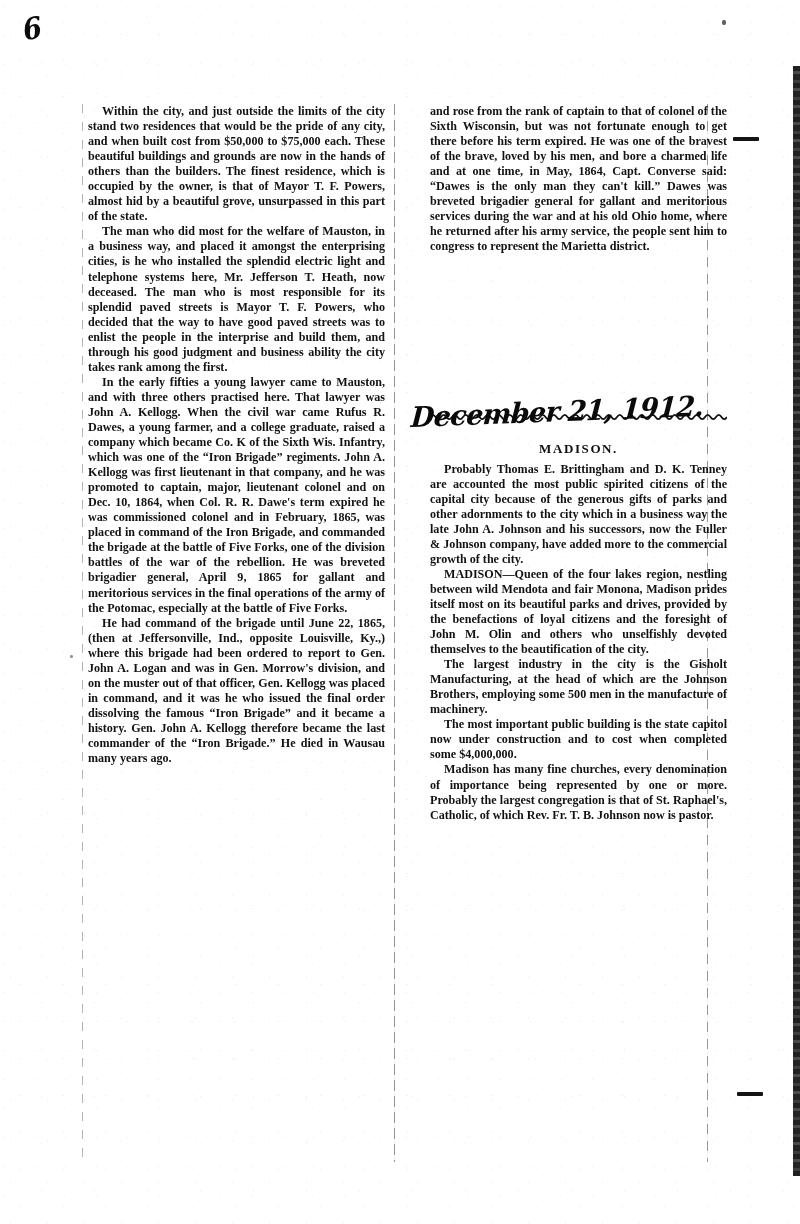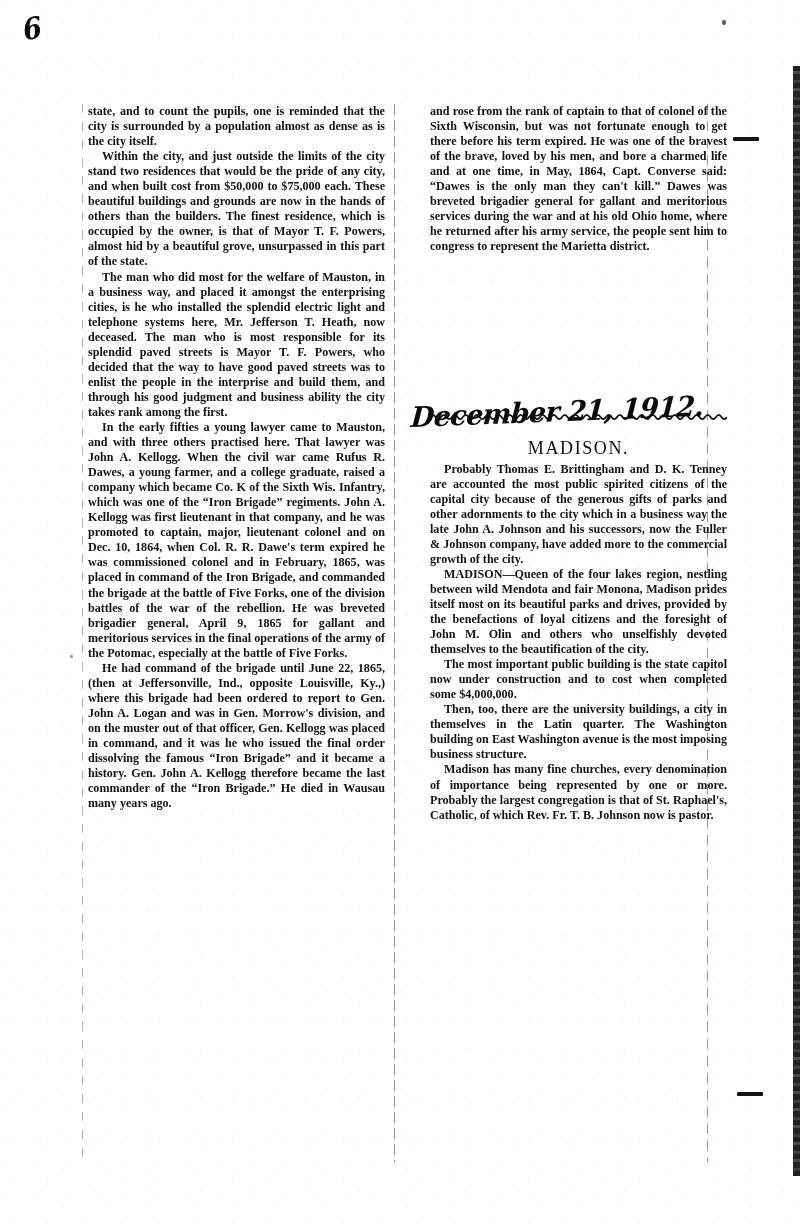--- a/index.html
+++ b/index.html
@@ -155,22 +155,22 @@
   #wavy-rule {
     height: 9px;
     margin: 6px 0 4px 0;
     overflow: hidden;
   }
   #wavy-rule svg { display: block; }
 
   
   #madison-heading {
     text-align: center;
-    font-size: 18px;
-    font-weight: 400;
+    font-size: 13px;
+    font-weight: 700;
     letter-spacing: 1.6px;
     color: #0f0f0f;
     margin: 20px 0 5px 0;
   }
 
   
   #date-gap { height: 152px; }
 
   
   #grain {
@@ -201,21 +201,20 @@
   <div class="edge-dash" id="edge-dash-bottom"></div>
 
   <div id="left-clip-edge"></div>
 
   <div id="columns">
 
     <div id="col-rule"></div>
     <div id="right-rule"></div>
 
     <div class="col" id="col-left">
-      <p class="para cont">state, and to count the pupils, one is reminded that the city is surrounded by a population almost as dense as is the city itself.</p>
       <p class="para">Within the city, and just outside the limits of the city stand two residences that would be the pride of any city, and when built cost from $50,000 to $75,000 each. These beautiful buildings and grounds are now in the hands of others than the builders. The finest residence, which is occupied by the owner, is that of Mayor T. F. Powers, almost hid by a beautiful grove, unsurpassed in this part of the state.</p>
       <p class="para">The man who did most for the welfare of Mauston, in a business way, and placed it amongst the enterprising cities, is he who installed the splendid electric light and telephone systems here, Mr. Jefferson T. Heath, now deceased. The man who is most responsible for its splendid paved streets is Mayor T. F. Powers, who decided that the way to have good paved streets was to enlist the people in the interprise and build them, and through his good judgment and business ability the city takes rank among the first.</p>
       <p class="para">In the early fifties a young lawyer came to Mauston, and with three others practised here. That lawyer was John A. Kellogg. When the civil war came Rufus R. Dawes, a young farmer, and a college graduate, raised a company which became Co. K of the Sixth Wis. Infantry, which was one of the “Iron Brigade” regiments. John A. Kellogg was first lieutenant in that company, and he was promoted to captain, major, lieutenant colonel and on Dec. 10, 1864, when Col. R. R. Dawe's term expired he was commissioned colonel and in February, 1865, was placed in command of the Iron Brigade, and commanded the brigade at the battle of Five Forks, one of the division battles of the war of the rebellion. He was breveted brigadier general, April 9, 1865 for gallant and meritorious services in the final operations of the army of the Potomac, especially at the battle of Five Forks.</p>
       <p class="para">He had command of the brigade until June 22, 1865, (then at Jeffersonville, Ind., opposite Louisville, Ky.,) where this brigade had been ordered to report to Gen. John A. Logan and was in Gen. Morrow's division, and on the muster out of that officer, Gen. Kellogg was placed in command, and it was he who issued the final order dissolving the famous “Iron Brigade” and it became a history. Gen. John A. Kellogg therefore became the last commander of the “Iron Brigade.” He died in Wausau many years ago.</p>
     </div>
 
     <div class="col" id="col-right">
       <p class="para cont">and rose from the rank of captain to that of colonel of the Sixth Wisconsin, but was not fortunate enough to get there before his term expired. He was one of the bravest of the brave, loved by his men, and bore a charmed life and at one time, in May, 1864, Capt. Converse said: “Dawes is the only man they can't kill.” Dawes was breveted brigadier general for gallant and meritorious services during the war and at his old Ohio home, where he returned after his army service, the people sent him to congress to represent the Marietta district.</p>
 
       <div id="date-gap"></div>
@@ -223,22 +222,22 @@
       <div id="wavy-rule">
         <svg width="297" height="9" viewBox="0 0 297 9" xmlns="http://www.w3.org/2000/svg">
           <path d="M0 5 Q 2.75 0.6 5.5 5 T 11 5 T 16.5 5 T 22 5 T 27.5 5 T 33 5 T 38.5 5 T 44 5 T 49.5 5 T 55 5 T 60.5 5 T 66 5 T 71.5 5 T 77 5 T 82.5 5 T 88 5 T 93.5 5 T 99 5 T 104.5 5 T 110 5 T 115.5 5 T 121 5 T 126.5 5 T 132 5 T 137.5 5 T 143 5 T 148.5 5 T 154 5 T 159.5 5 T 165 5 T 170.5 5 T 176 5 T 181.5 5 T 187 5 T 192.5 5 T 198 5 T 203.5 5 T 209 5 T 214.5 5 T 220 5 T 225.5 5 T 231 5 T 236.5 5 T 242 5 T 247.5 5 T 253 5 T 258.5 5 T 264 5 T 269.5 5 T 275 5 T 280.5 5 T 286 5 T 291.5 5 T 297 5" fill="none" stroke="#111111" stroke-width="1.7"></path>
         </svg>
       </div>
 
       <div id="madison-heading">MADISON.</div>
 
       <p class="para">Probably Thomas E. Brittingham and D. K. Tenney are accounted the most public spirited citizens of the capital city because of the generous gifts of parks and other adornments to the city which in a business way the late John A. Johnson and his successors, now the Fuller &amp; Johnson company, have added more to the commercial growth of the city.</p>
       <p class="para">MADISON—Queen of the four lakes region, nestling between wild Mendota and fair Monona, Madison prides itself most on its beautiful parks and drives, provided by the benefactions of loyal citizens and the foresight of John M. Olin and others who unselfishly devoted themselves to the beautification of the city.</p>
+      <p class="para">The largest industry in the city is the Gisholt Manufacturing, at the head of which are the Johnson Brothers, employing some 500 men in the manufacture of machinery.</p>
       <p class="para">The most important public building is the state capitol now under construction and to cost when completed some $4,000,000.</p>
-      <p class="para">Then, too, there are the university buildings, a city in themselves in the Latin quarter. The Washington building on East Washington avenue is the most imposing business structure.</p>
       <p class="para">Madison has many fine churches, every denomination of importance being represented by one or more. Probably the largest congregation is that of St. Raphael's, Catholic, of which Rev. Fr. T. B. Johnson now is pastor.</p>
     </div>
 
   </div>
 
   <div id="handwritten-date">December 21, 1912.</div>
 
   <div id="grain"></div>
 
 </div>

